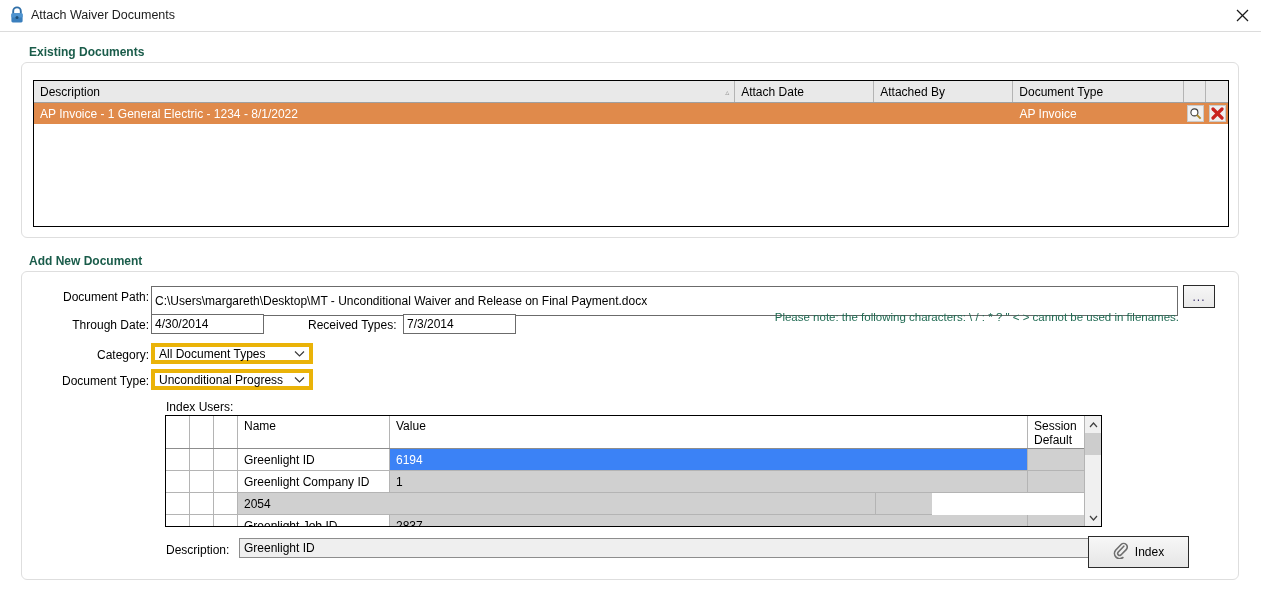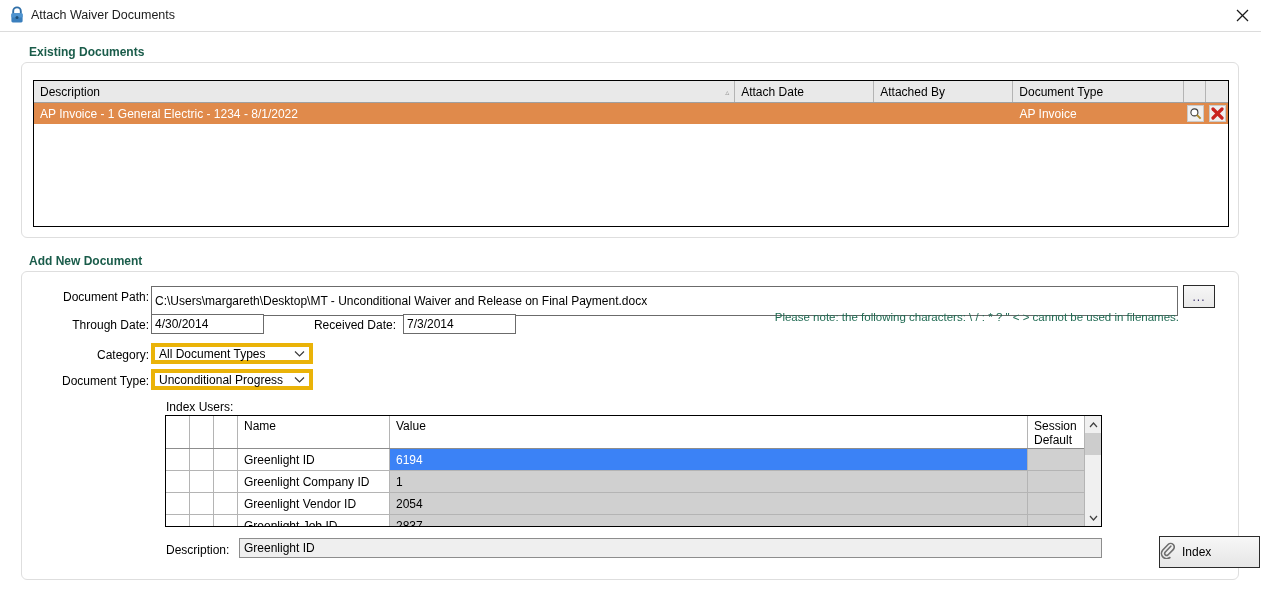--- a/index.html
+++ b/index.html
@@ -340,27 +340,27 @@
     font-size: 12px;
     box-sizing: border-box;
     display: flex;
     align-items: center;
     padding-left: 4px;
     white-space: nowrap;
     overflow: hidden;
   }
   #index-button {
     position: absolute;
-    left: 1159px; top: 536px;
+    left: 1088px; top: 536px;
     width: 101px; height: 32px;
     border: 1px solid #2b2b2b;
     background: linear-gradient(#f7f7f7, #e6e6e6);
     display: flex;
     align-items: center;
-    justify-content: flex-start;
+    justify-content: center;
     gap: 7px;
     font-size: 12px;
     box-sizing: border-box;
     cursor: pointer;
   }
 </style>
 </head>
 <body>
 
 <div id="titlebar">
@@ -434,21 +434,21 @@
 <div class="group-caption" id="caption-addnew">Add New Document</div>
 <div class="group-box" id="box-addnew"></div>
 
 <div class="field-label" id="doc-path-label">Document Path:</div>
 <div class="text-input" id="doc-path-input">C:\Users\margareth\Desktop\MT - Unconditional Waiver and Release on Final Payment.docx</div>
 <div id="browse-button">...</div>
 
 <div class="field-label" id="through-date-label">Through Date:</div>
 <div class="text-input" id="through-date-input">4/30/2014</div>
 
-<div class="field-label" id="received-date-label">Received Date:</div>
+<div class="field-label" id="received-date-label">Received Types:</div>
 <div class="text-input" id="received-date-input">7/3/2014</div>
 
 <div id="note-text">Please note:  the following characters:  \ / : * ? " &lt; &gt; cannot be used in filenames.</div>
 
 <div class="field-label" id="category-label">Category:</div>
 <div class="combo" id="category-combo">
   <span class="combo-text">All Document Types</span>
   <span class="chevron">
     <svg width="11" height="8" viewBox="0 0 11 8">
       <polyline points="1,1.5 5.5,6 10,1.5" fill="none" stroke="#3a3a3a" stroke-width="1.2"></polyline>
@@ -502,21 +502,20 @@
       <div class="ix-cell ix-col-c"></div>
       <div class="ix-cell ix-col-name">Greenlight Company ID</div>
       <div class="ix-cell ix-col-value filled">1</div>
       <div class="ix-cell ix-col-session filled" style="border-right:none"></div>
     </div>
 
     <div class="ix-row">
       <div class="ix-cell ix-col-a"></div>
       <div class="ix-cell ix-col-b"></div>
       <div class="ix-cell ix-col-c"></div>
-      <div class="ix-cell ix-col-name">Greenlight Vendor ID</div>
       <div class="ix-cell ix-col-value filled">2054</div>
       <div class="ix-cell ix-col-session filled" style="border-right:none"></div>
     </div>
 
     <div class="ix-row">
       <div class="ix-cell ix-col-a"></div>
       <div class="ix-cell ix-col-b"></div>
       <div class="ix-cell ix-col-c"></div>
       <div class="ix-cell ix-col-name">Greenlight Job ID</div>
       <div class="ix-cell ix-col-value filled">2837</div>

